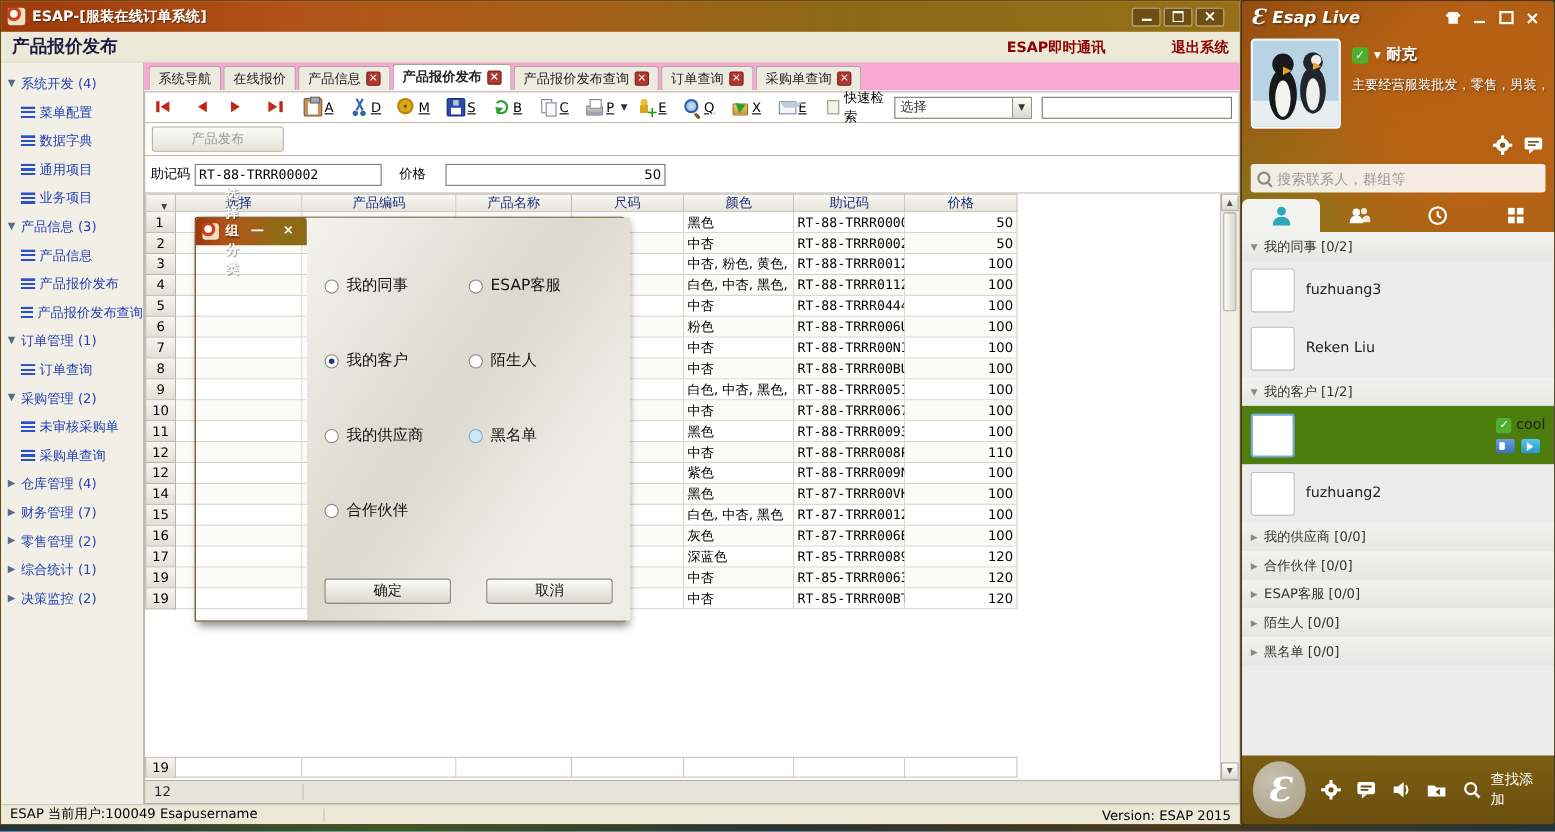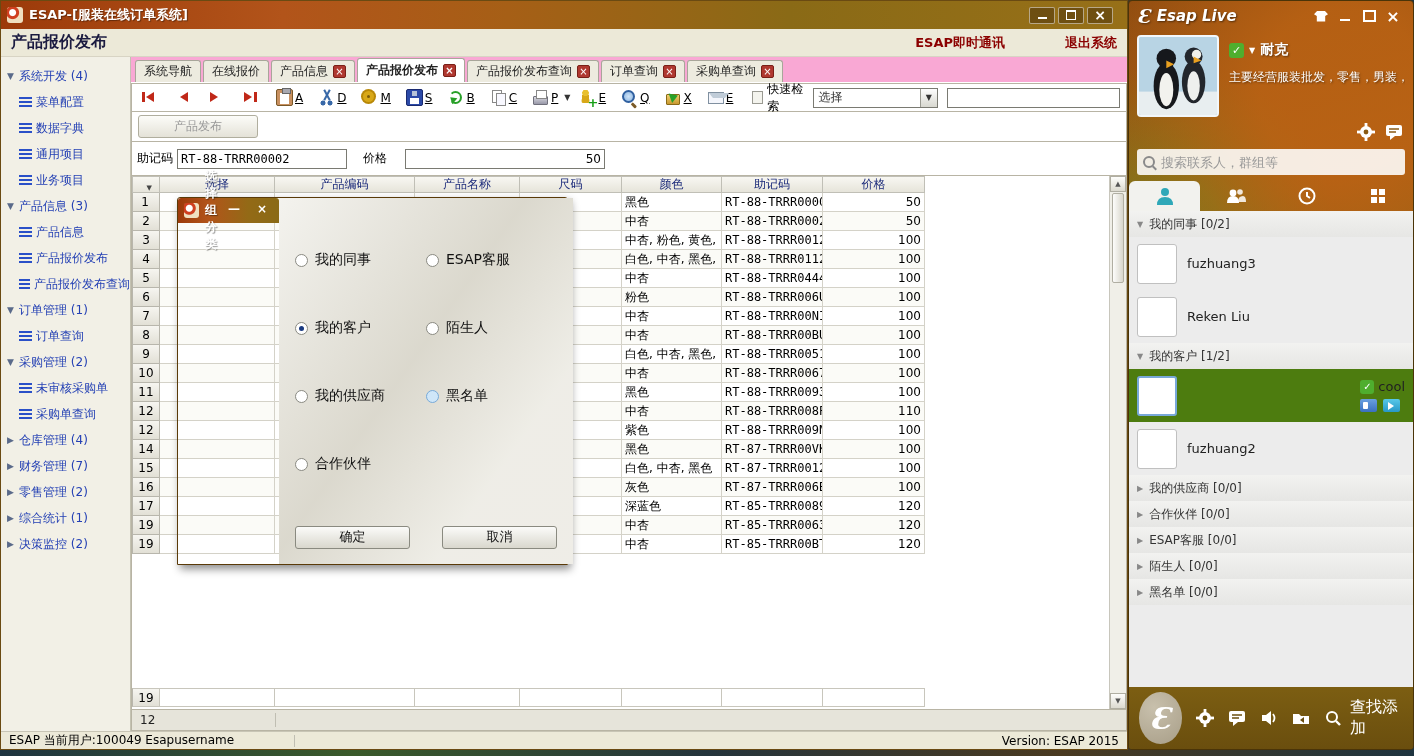--- a/index.html
+++ b/index.html
@@ -288,21 +288,21 @@
                radial-gradient(circle at 16% 26%, #707070 0 8px, transparent 9px),
                radial-gradient(circle at 84% 26%, #707070 0 8px, transparent 9px),
                radial-gradient(circle at 50% 62%, #404040 0 3px, transparent 4px), #a0a0a0; }
 
   .live-footer { flex:0 0 62px; background:linear-gradient(#7c5e12,#6a4e0e); display:flex;
     align-items:center; padding:0 10px; gap:14px; }
   .foot-logo { width:52px; height:52px; border-radius:50%; background:radial-gradient(circle at 35% 30%,#c8c0ac,#a89e88);
     color:#fff; font-family:"DejaVu Serif","Liberation Serif",serif; font-style:italic; font-weight:bold;
     font-size:30px; display:flex; align-items:center; justify-content:center; }
   .fi { width:18px; height:18px; cursor:pointer; }
-  .foot-label { color:#fff; font-size:16px; margin-left:-6px; cursor:pointer; }
+  .foot-label { color:#fff; font-size:13px; margin-left:-6px; cursor:pointer; }
 </style>
 </head>
 <body>
 
 <div class="desktop">
 
   <div class="main-window">
     <div class="titlebar">
       <span class="app-icon"></span>
       <span class="title">ESAP-[服装在线订单系统]</span>

